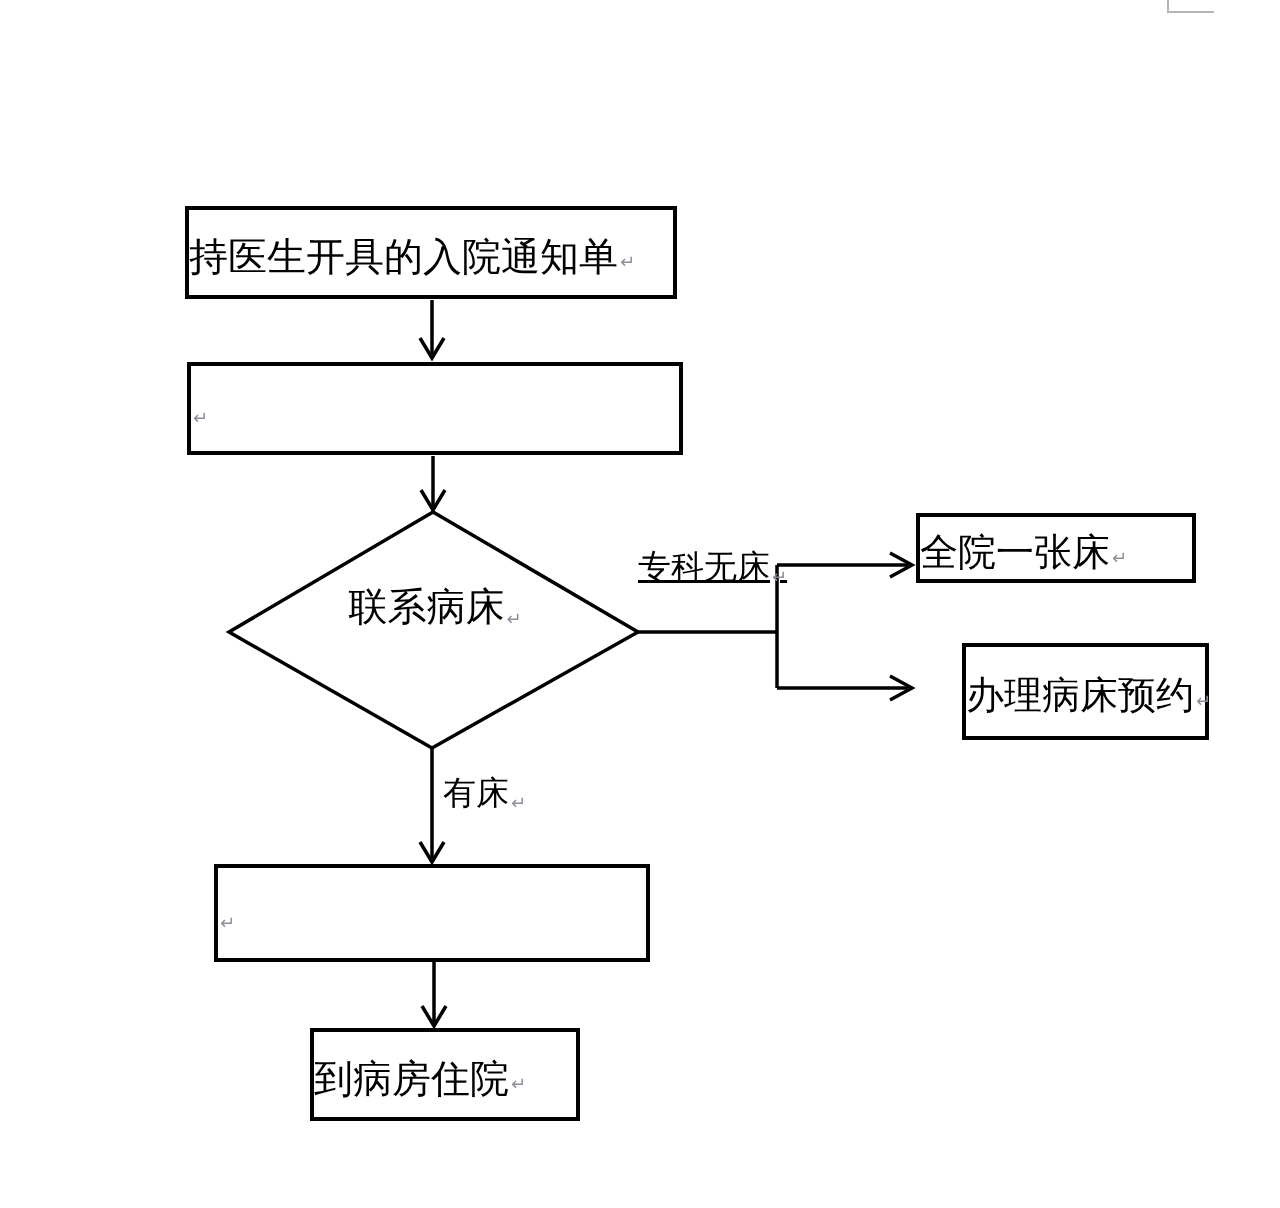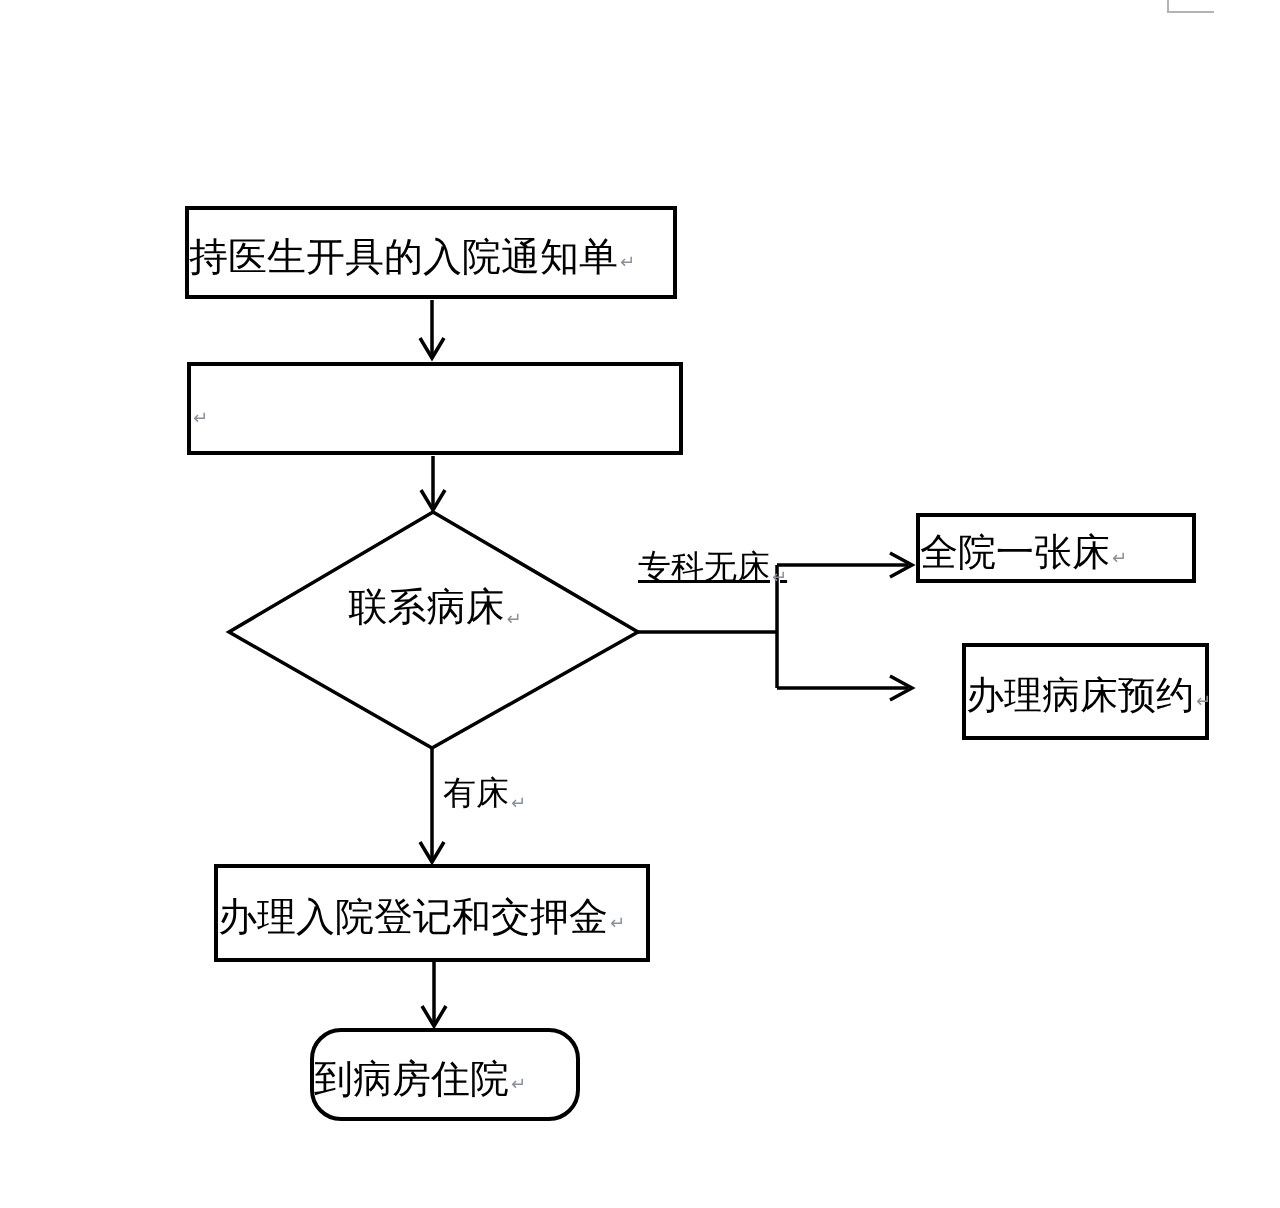--- a/index.html
+++ b/index.html
@@ -41,21 +41,21 @@
     justify-content: flex-start;
     font-size: 39px;
     white-space: nowrap;
     padding-top: 8px;
   }
   .box-notice      { left: 185px; top: 206px; width: 492px; height: 93px; }
   .box-procedures  { left: 187px; top: 362px; width: 496px; height: 93px; }
   .box-one-bed     { left: 916px; top: 513px; width: 280px; height: 70px; font-size: 38px; }
   .box-reservation { left: 914px; top: 643px; width: 247px; height: 97px; font-size: 38px; margin-left: 48px; }
   .box-register    { left: 214px; top: 864px; width: 436px; height: 98px; }
-  .box-ward        { left: 310px; top: 1028px; width: 270px; height: 93px; border-radius: 31px; }
+  .box-ward        { left: 310px; top: 1028px; width: 270px; height: 93px; }
   .decision-label {
     position: absolute;
     left: 300px;
     top: 580px;
     width: 270px;
     text-align: center;
     font-size: 39px;
     white-space: nowrap;
   }
   .edge-label {
@@ -134,21 +134,20 @@
     <span>全院一张床</span>
       <span class="pmark">↵</span>
   </div>
 
   <div class="flow-box box-reservation">
     <span>办理病床预约</span>
       <span class="pmark">↵</span>
   </div>
 
   <div class="flow-box box-register">
-    <span>办理入院登记和交押金</span>
       <span class="pmark">↵</span>
   </div>
 
   <div class="flow-box box-ward">
     <span>到病房住院</span>
       <span class="pmark">↵</span>
   </div>
 
 </div>
 

